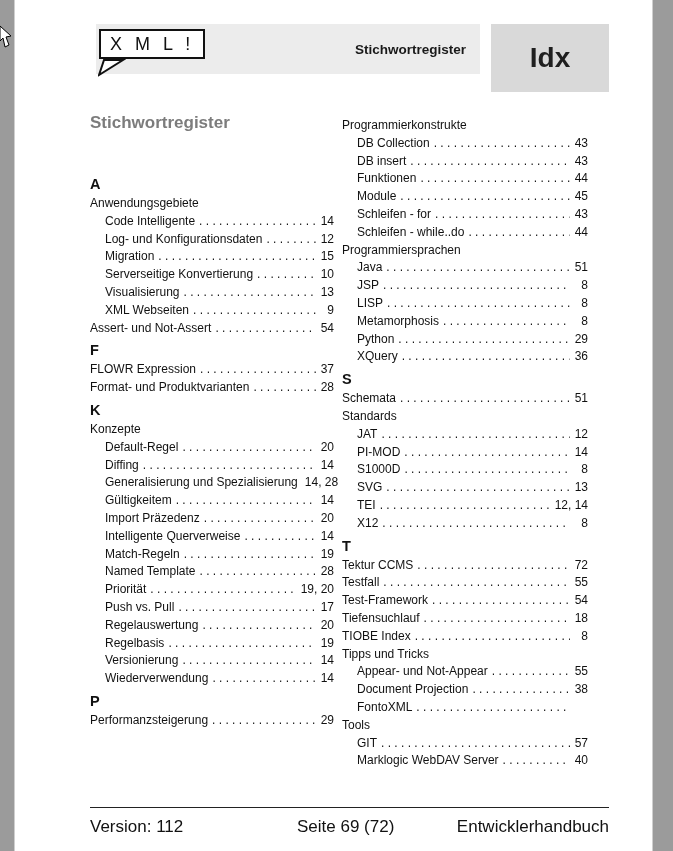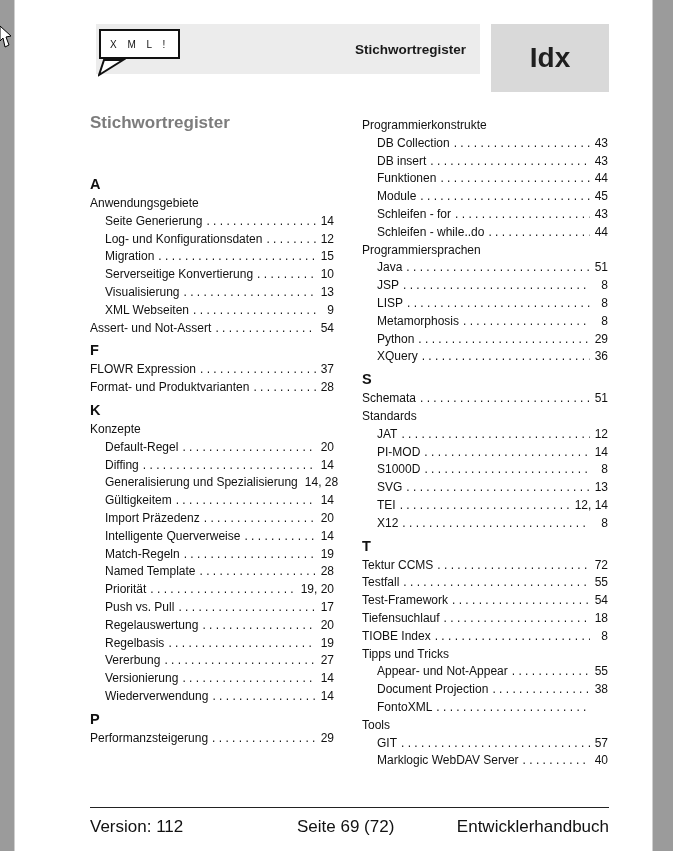--- a/index.html
+++ b/index.html
@@ -9,32 +9,32 @@
   
   .gutter{position:absolute;top:0;height:851px;background:#9b9b9b;}
   .gutter.left{left:0;width:14px;border-right:1px solid #cfcfcf;}
   .gutter.right{left:652px;width:21px;border-left:1px solid #cfcfcf;}
   .cursor{position:absolute;left:0;top:25px;}
 
   
   .hbar{position:absolute;left:96px;top:24px;width:384px;height:50px;background:#ececec;}
   .logo{position:absolute;left:3px;top:5px;height:26px;background:#ffffff;border:2px solid #111111;
         display:flex;align-items:center;justify-content:center;padding:0 9px;
-        font-size:10px;letter-spacing:4px;color:#111111;white-space:nowrap;}
+        font-size:18px;letter-spacing:4px;color:#111111;white-space:nowrap;}
   .logo-tail{position:absolute;left:2px;top:35px;}
   .hbar-title{position:absolute;right:14px;top:0;height:50px;display:flex;align-items:center;
         font-size:13.5px;font-weight:bold;color:#1a1a1a;}
   .badge{position:absolute;left:491px;top:24px;width:118px;height:68px;background:#d9d9d9;
         display:flex;align-items:center;justify-content:center;
         font-size:28px;font-weight:600;color:#1f1f1f;}
 
   
   .content{position:absolute;left:90px;top:113px;width:519px;display:flex;}
   .col{width:244px;flex:none;}
-  .col.right{width:246px;margin-left:28px;padding-top:4px;}
+  .col.right{width:246px;margin-left:8px;padding-top:4px;}
   .doc-heading{font-size:17px;font-weight:bold;color:#7c7c7c;line-height:20px;margin:0 0 40px 0;}
   .letter{font-size:14.5px;font-weight:bold;color:#111111;line-height:22px;margin-top:2px;}
   .row{display:flex;align-items:baseline;line-height:17.8px;font-size:12px;color:#111111;}
   .row.ind{padding-left:15px;}
   .lab{white-space:nowrap;flex:0 0 auto;}
   .dots{flex:1 1 auto;min-width:0;overflow:hidden;white-space:nowrap;margin:0 3px 0 4px;}
   .dots::after{content:". . . . . . . . . . . . . . . . . . . . . . . . . . . . . . . . . . . . . . . . . . . . . . . . . . . . . . . .";}
   .pg{flex:0 0 auto;min-width:15px;text-align:right;white-space:nowrap;}
 
   
@@ -68,21 +68,21 @@
   <div class="badge">Idx</div>
 
   <div class="content">
     <div class="col">
       <div class="doc-heading">Stichwortregister</div>
     <div class="letter">A</div>
         <div class="row">
           <span class="lab">Anwendungsgebiete</span>
         </div>
         <div class="row ind">
-          <span class="lab">Seite Generierung</span>
+          <span class="lab">Code Intelligente</span>
           <span class="dots"></span>
           <span class="pg">14</span>
         </div>
         <div class="row ind">
           <span class="lab">Log- und Konfigurationsdaten</span>
           <span class="dots"></span>
           <span class="pg">12</span>
         </div>
         <div class="row ind">
           <span class="lab">Migration</span>
@@ -176,25 +176,20 @@
         </div>
         <div class="row ind">
           <span class="lab">Regelauswertung</span>
           <span class="dots"></span>
           <span class="pg">20</span>
         </div>
         <div class="row ind">
           <span class="lab">Regelbasis</span>
           <span class="dots"></span>
           <span class="pg">19</span>
-        </div>
-        <div class="row ind">
-          <span class="lab">Vererbung</span>
-          <span class="dots"></span>
-          <span class="pg">27</span>
         </div>
         <div class="row ind">
           <span class="lab">Versionierung</span>
           <span class="dots"></span>
           <span class="pg">14</span>
         </div>
         <div class="row ind">
           <span class="lab">Wiederverwendung</span>
           <span class="dots"></span>
           <span class="pg">14</span>

